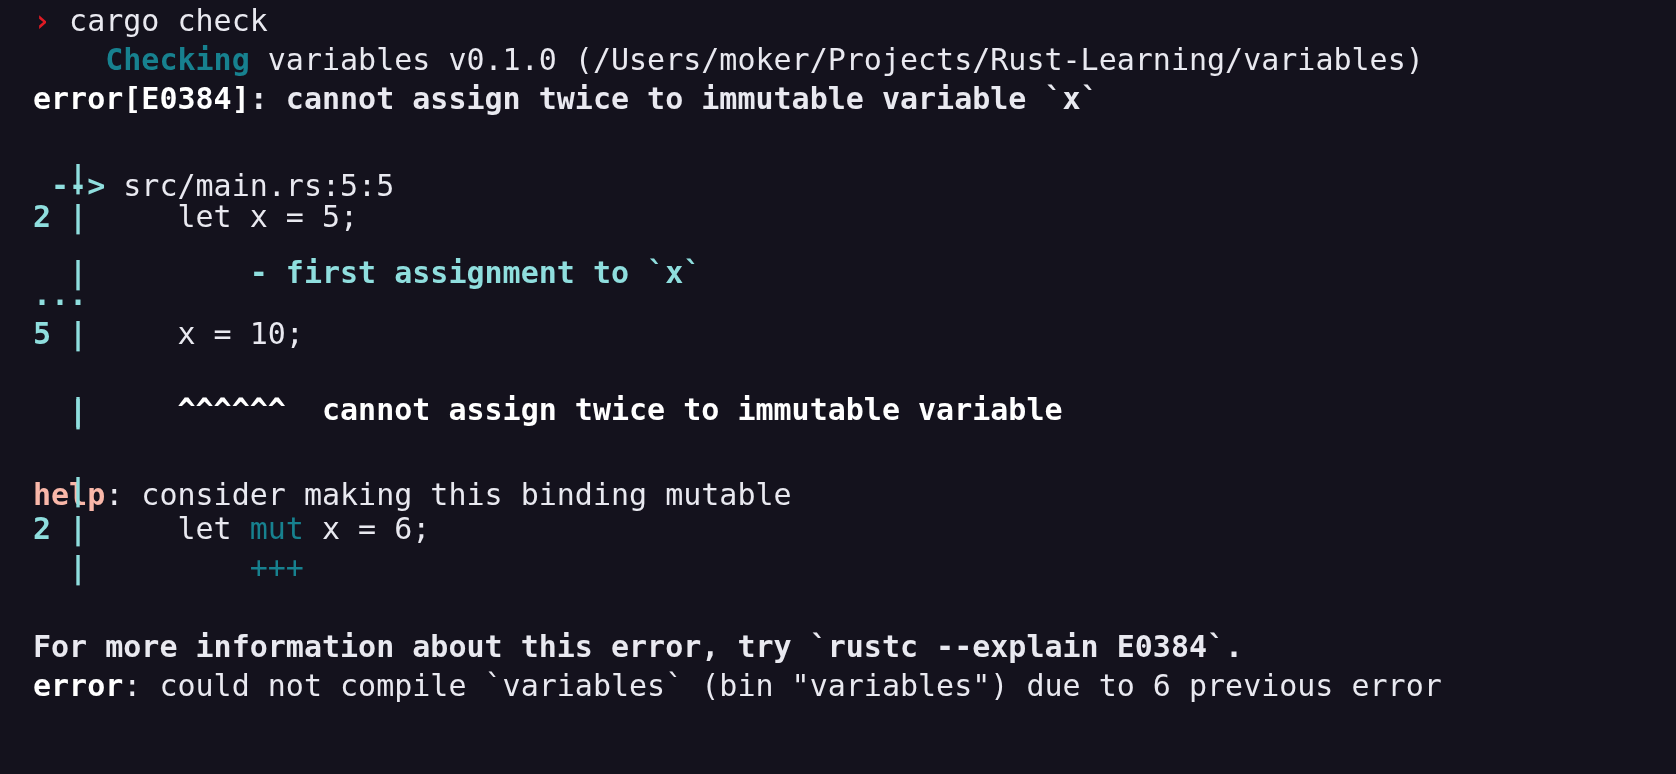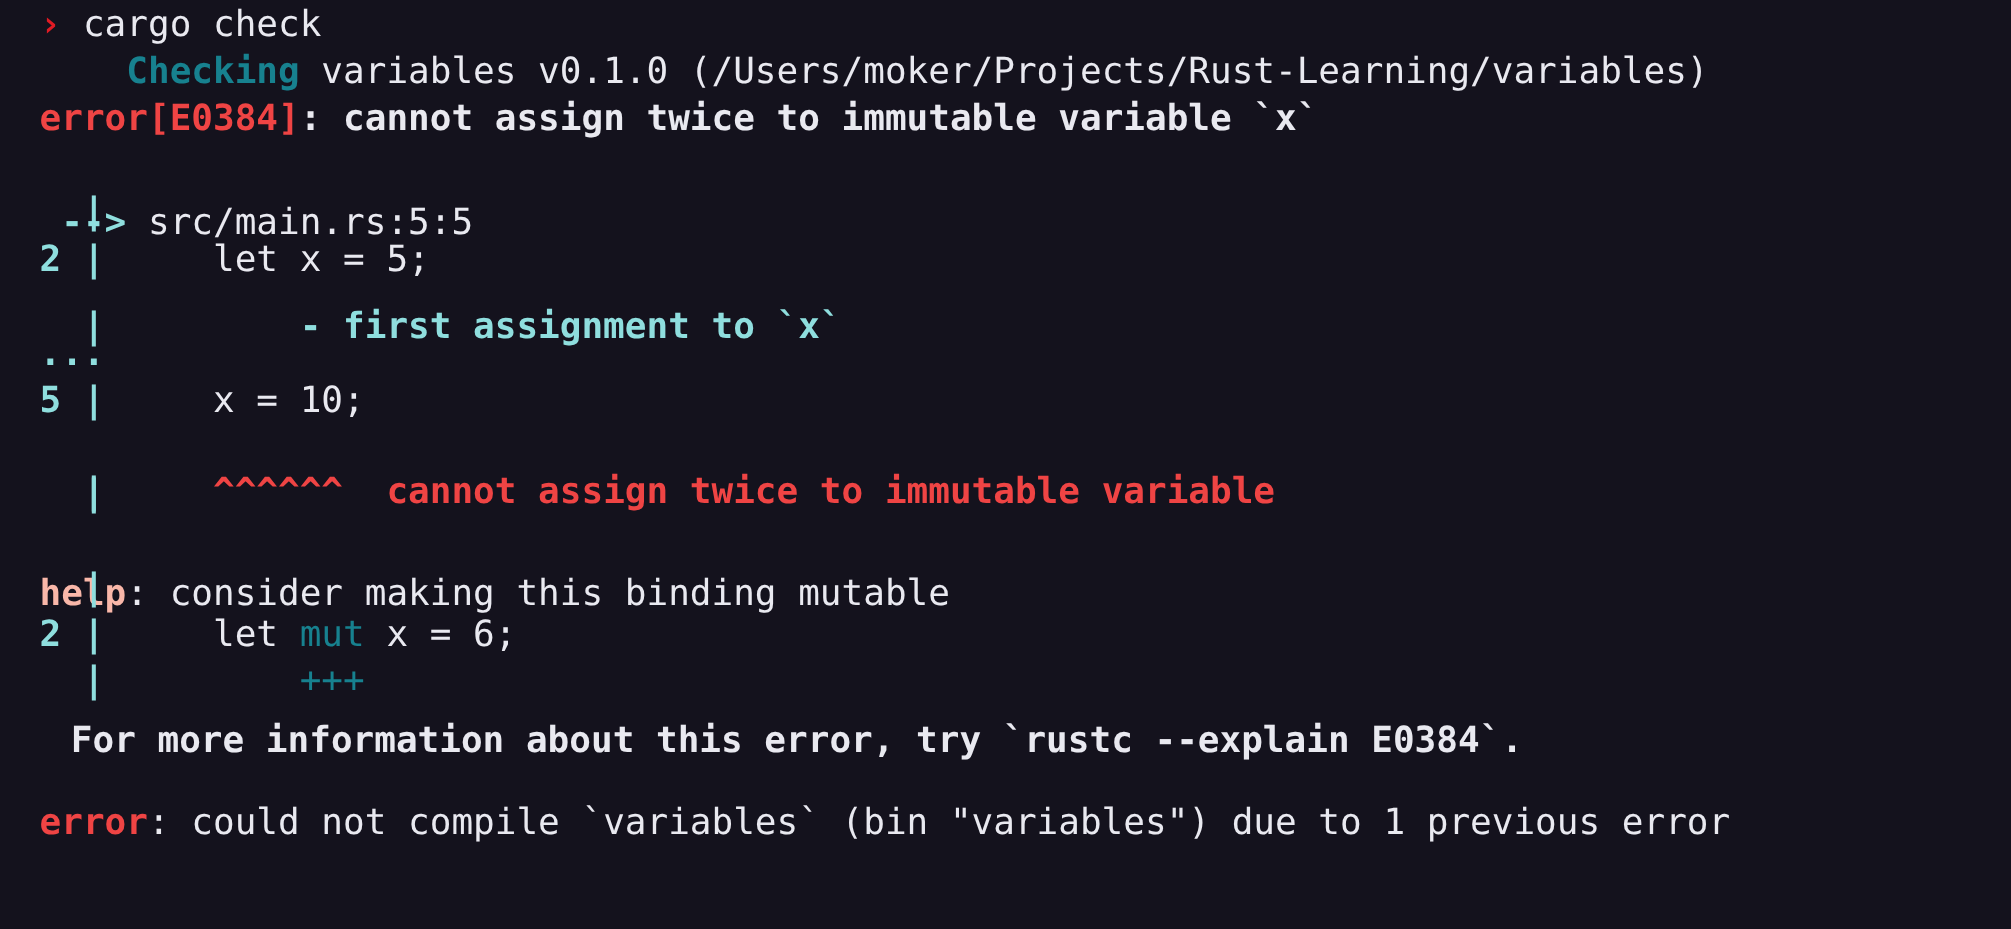--- a/index.html
+++ b/index.html
@@ -30,21 +30,21 @@
     line-height: 39px;
     letter-spacing: 0px;
     font-family: "DejaVu Sans Mono", "Liberation Mono", monospace;
     color: #e9e9f0;
   }
   .seg { white-space: pre; }
   .b { font-weight: bold; }
   .c-white   { color: #e9e9f0; }
   .c-red     { color: #e01b24; }
   .c-teal    { color: #17818f; }
-  .c-pink    { color: #ef4444; }
+  .c-pink    { color: #ffffff; }
   .c-cyan    { color: #8fdede; }
   .c-salmon  { color: #f9b7a9; }
 </style>
 </head>
 <body>
 
 <div id="terminal">
   <div id="output">
       <div class="line" style="top: 1px;"><span class="seg c-red b">›</span><span class="seg c-white"> cargo check</span></div>
       <div class="line" style="top: 40.1px;"><span class="seg c-white">    </span><span class="seg c-teal b">Checking</span><span class="seg c-white"> variables v0.1.0 (/Users/moker/Projects/Rust-Learning/variables)</span></div>
@@ -55,16 +55,16 @@
       <div class="line" style="top: 253px;"><span class="seg c-cyan b">  |</span><span class="seg c-cyan b">         - first assignment to `x`</span></div>
       <div class="line" style="top: 274.7px;"><span class="seg c-cyan b">...</span></div>
       <div class="line" style="top: 313.8px;"><span class="seg c-cyan b">5 |</span><span class="seg c-white">     x = 10;</span></div>
       <div class="line" style="top: 352.9px; margin-top: 37px;"><span class="seg c-cyan b">  |</span><span class="seg c-pink b">     ^^^^^^</span><span class="seg c-pink b">  cannot assign twice to immutable variable</span></div>
       <div class="line" style="top: 392px;"><span class="seg c-cyan b">  |</span></div>
       <div class="line" style="top: 431.1px; margin-top: 44px;"><span class="seg c-salmon b">help</span><span class="seg c-white">: consider making this binding mutable</span></div>
       <div class="line" style="top: 470.2px;"><span class="seg c-cyan b">  |</span></div>
       <div class="line" style="top: 509.3px;"><span class="seg c-cyan b">2 |</span><span class="seg c-white">     let </span><span class="seg c-teal">mut</span><span class="seg c-white"> x = 6;</span></div>
       <div class="line" style="top: 548.4px;"><span class="seg c-cyan b">  |</span><span class="seg c-teal">         +++</span></div>
       <div class="line" style="top: 587.5px;">&nbsp;</div>
-      <div class="line" style="top: 598px; margin-left: 26px;"><span class="seg c-white b">For more information about this error, try `rustc --explain E0384`.</span></div>
-      <div class="line" style="top: 665.7px;"><span class="seg c-pink b">error</span><span class="seg c-white">: could not compile `variables` (bin "variables") due to 1 previous error</span></div>
+      <div class="line" style="top: 627px;"><span class="seg c-white b">For more information about this error, try `rustc --explain E0384`.</span></div>
+      <div class="line" style="top: 665.7px;"><span class="seg c-pink b">error</span><span class="seg c-white">: could not compile `variables` (bin "variables") due to 6 previous error</span></div>
     </div>
 </div>
 
 </body></html>

